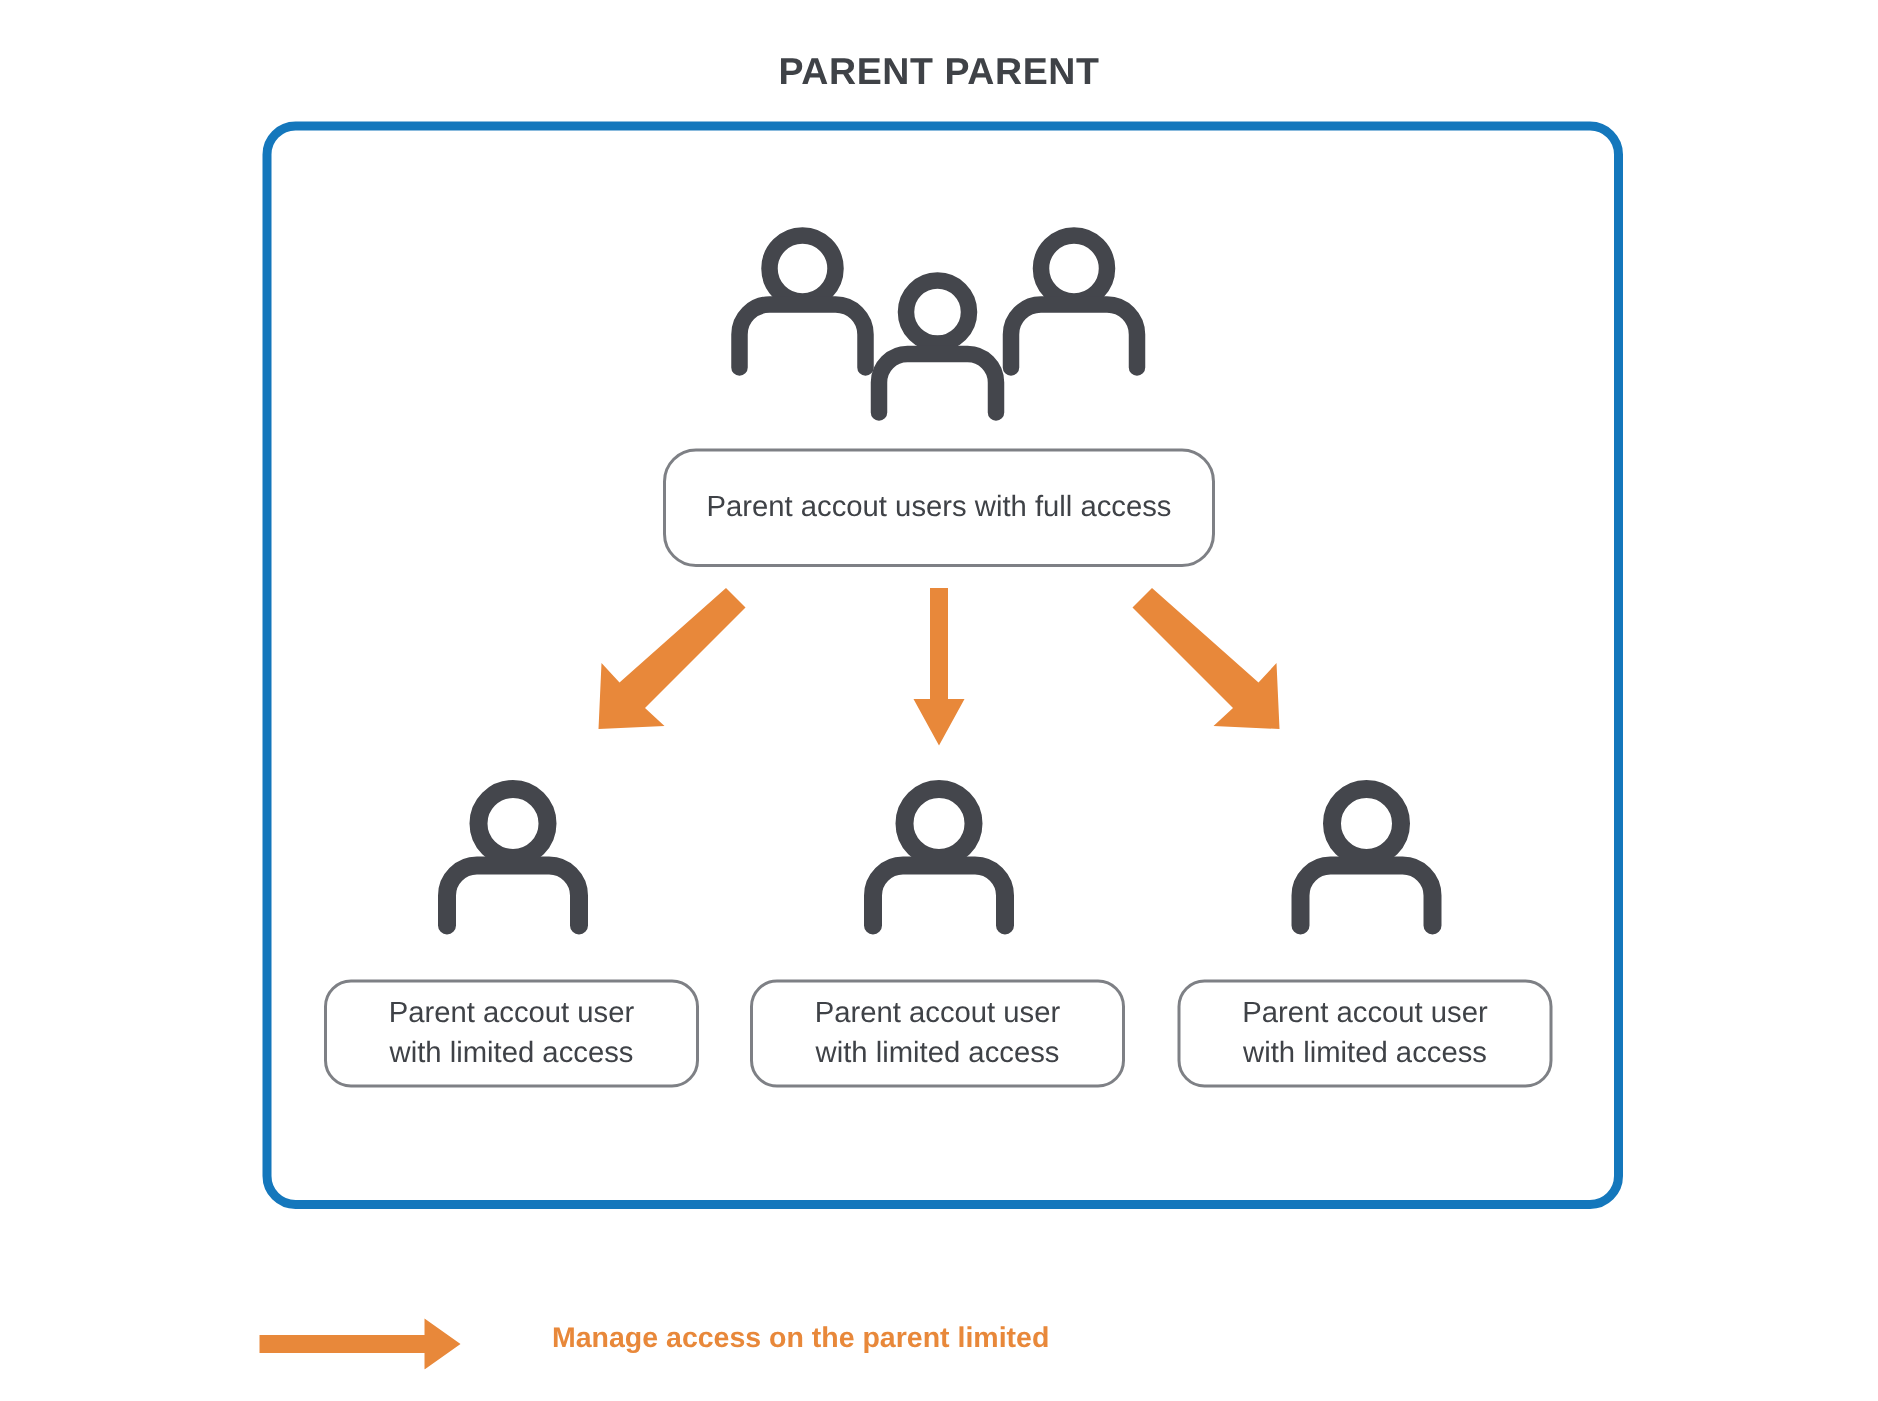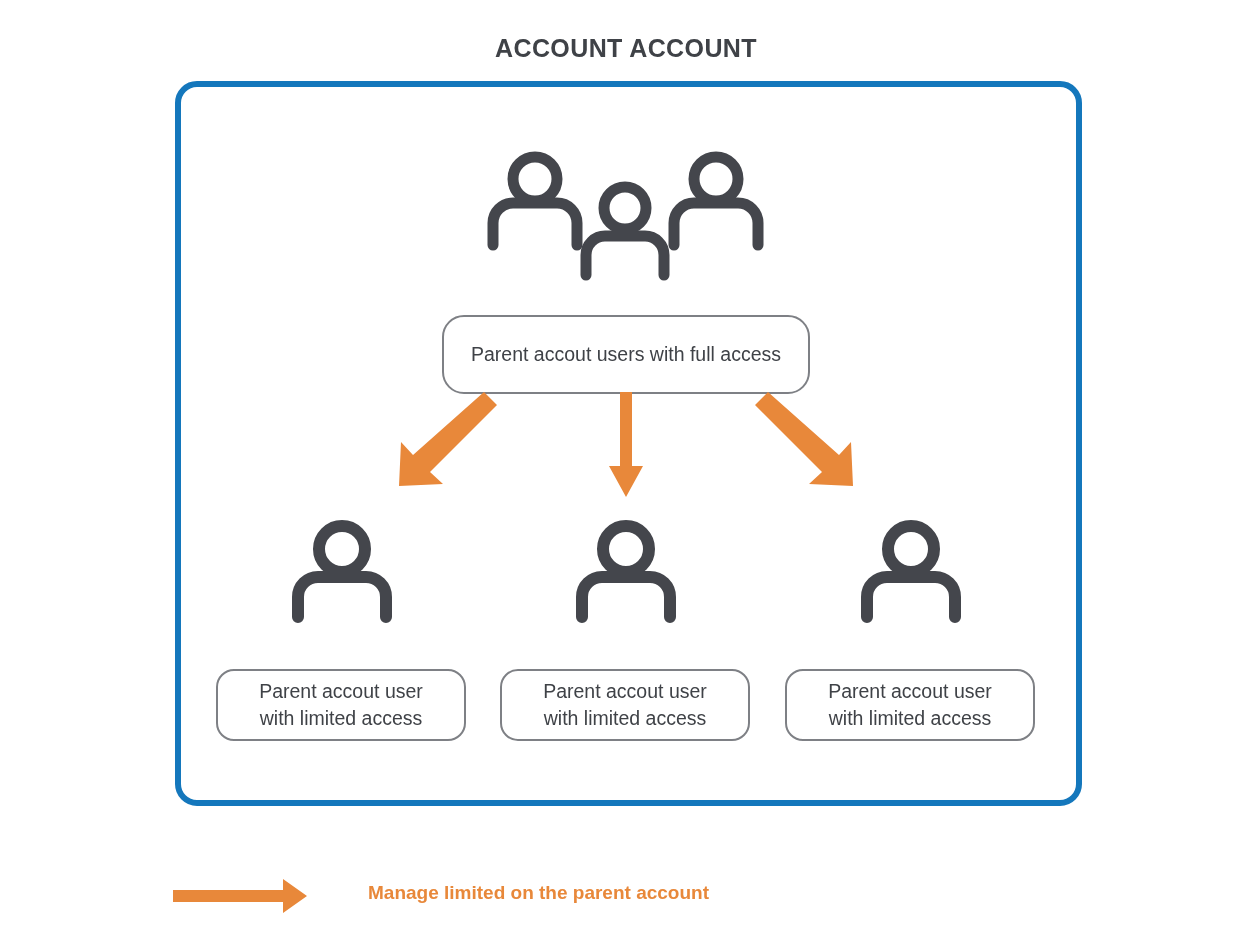--- a/index.html
+++ b/index.html
@@ -67,21 +67,20 @@
     box-sizing: border-box;
     background: #ffffff;
     display: flex;
     align-items: center;
     justify-content: center;
     text-align: center;
     color: #3f4247;
     font-size: 19.5px;
     line-height: 27px;
     padding: 0 12px;
-    margin-top: 16px;
   }
 
   #full-access-box {
     left: 442px;
     top: 299px;
     width: 368px;
     height: 79px;
     border-radius: 22px;
   }
 
@@ -123,21 +122,21 @@
     margin-left: 58px;
     font-size: 19px;
     font-weight: bold;
     color: #e8883a;
     white-space: nowrap;
   }
 </style>
 </head>
 <body>
 
-<div id="diagram-title">ACCOUNT ACCOUNT</div>
+<div id="diagram-title">PARENT PARENT</div>
 
 <div id="parent-account-container"></div>
 
 <div id="group-users-icon">
   <svg class="icon-svg" viewBox="0 0 285 140" width="285" height="140" fill="none" stroke="#44464c" stroke-width="11" stroke-linecap="round" stroke-linejoin="round">
 
     <circle cx="52" cy="34" r="22"></circle>
     <path d="M10 100 V78 a20 20 0 0 1 20 -20 h44 a20 20 0 0 1 20 20 v22"></path>
 
     <circle cx="233" cy="34" r="22"></circle>
@@ -206,14 +205,14 @@
   <span>
     <span>Parent accout user</span><br>
     <span>with limited access</span>
   </span>
 </div>
 
 <div id="legend">
   <svg id="legend-arrow-icon" viewBox="0 0 140 40" width="140" height="40">
     <polygon fill="#e8883a" points="3,17 113,17 113,6 137,23 113,40 113,29 3,29"></polygon>
   </svg>
-  <span id="legend-label">Manage limited on the parent account</span>
+  <span id="legend-label">Manage access on the parent limited</span>
 </div>
 
 </body></html>

